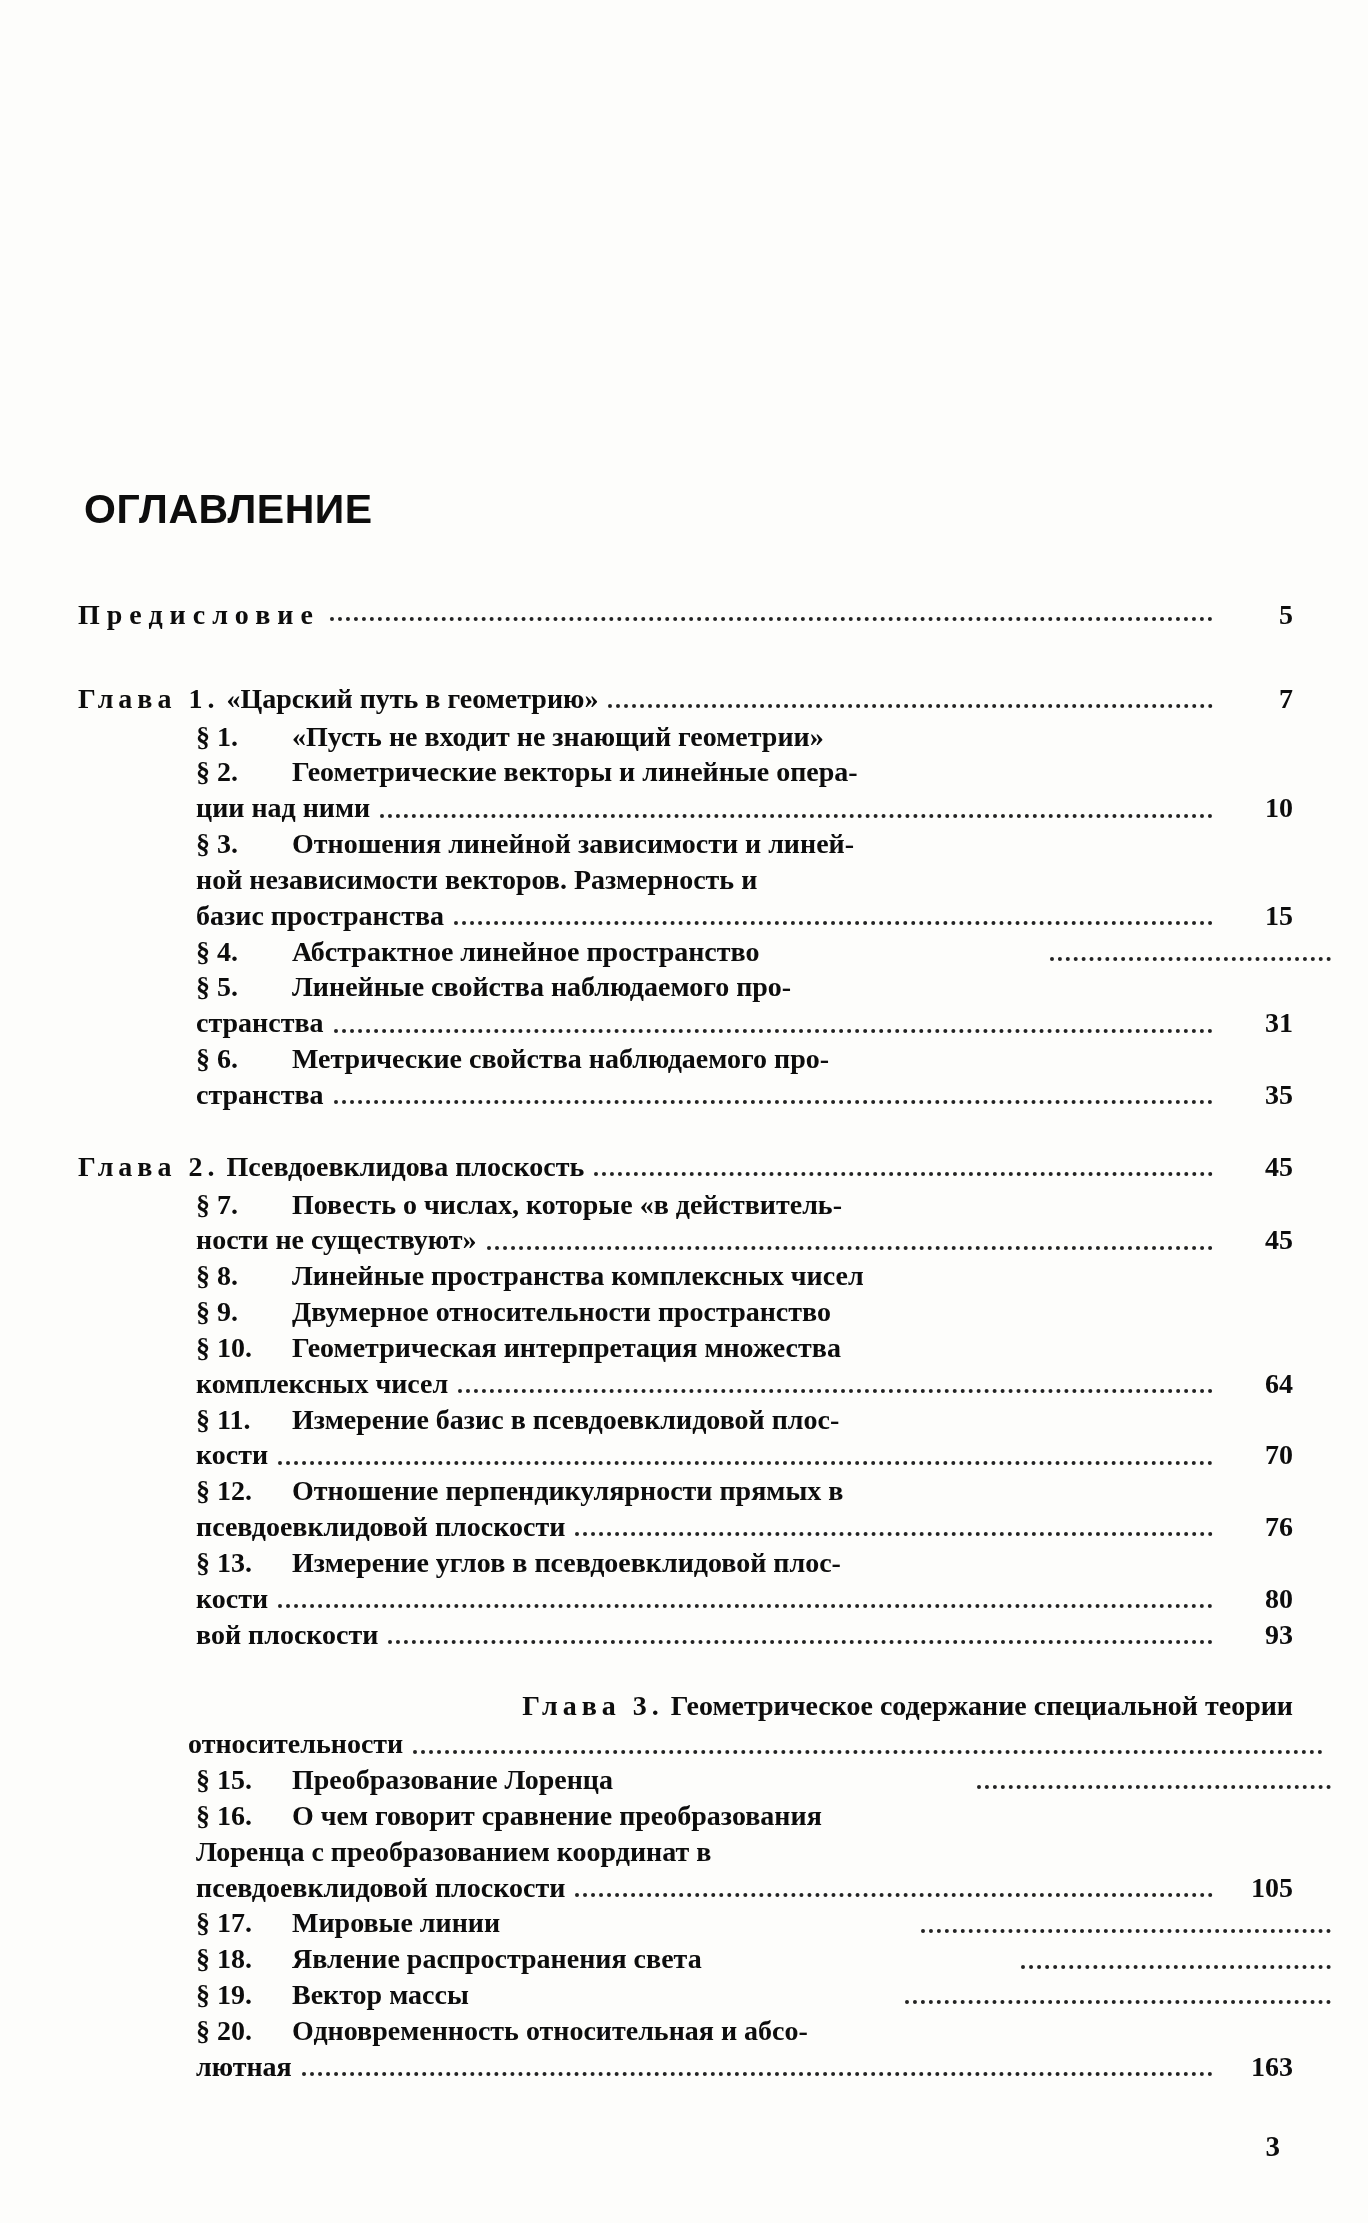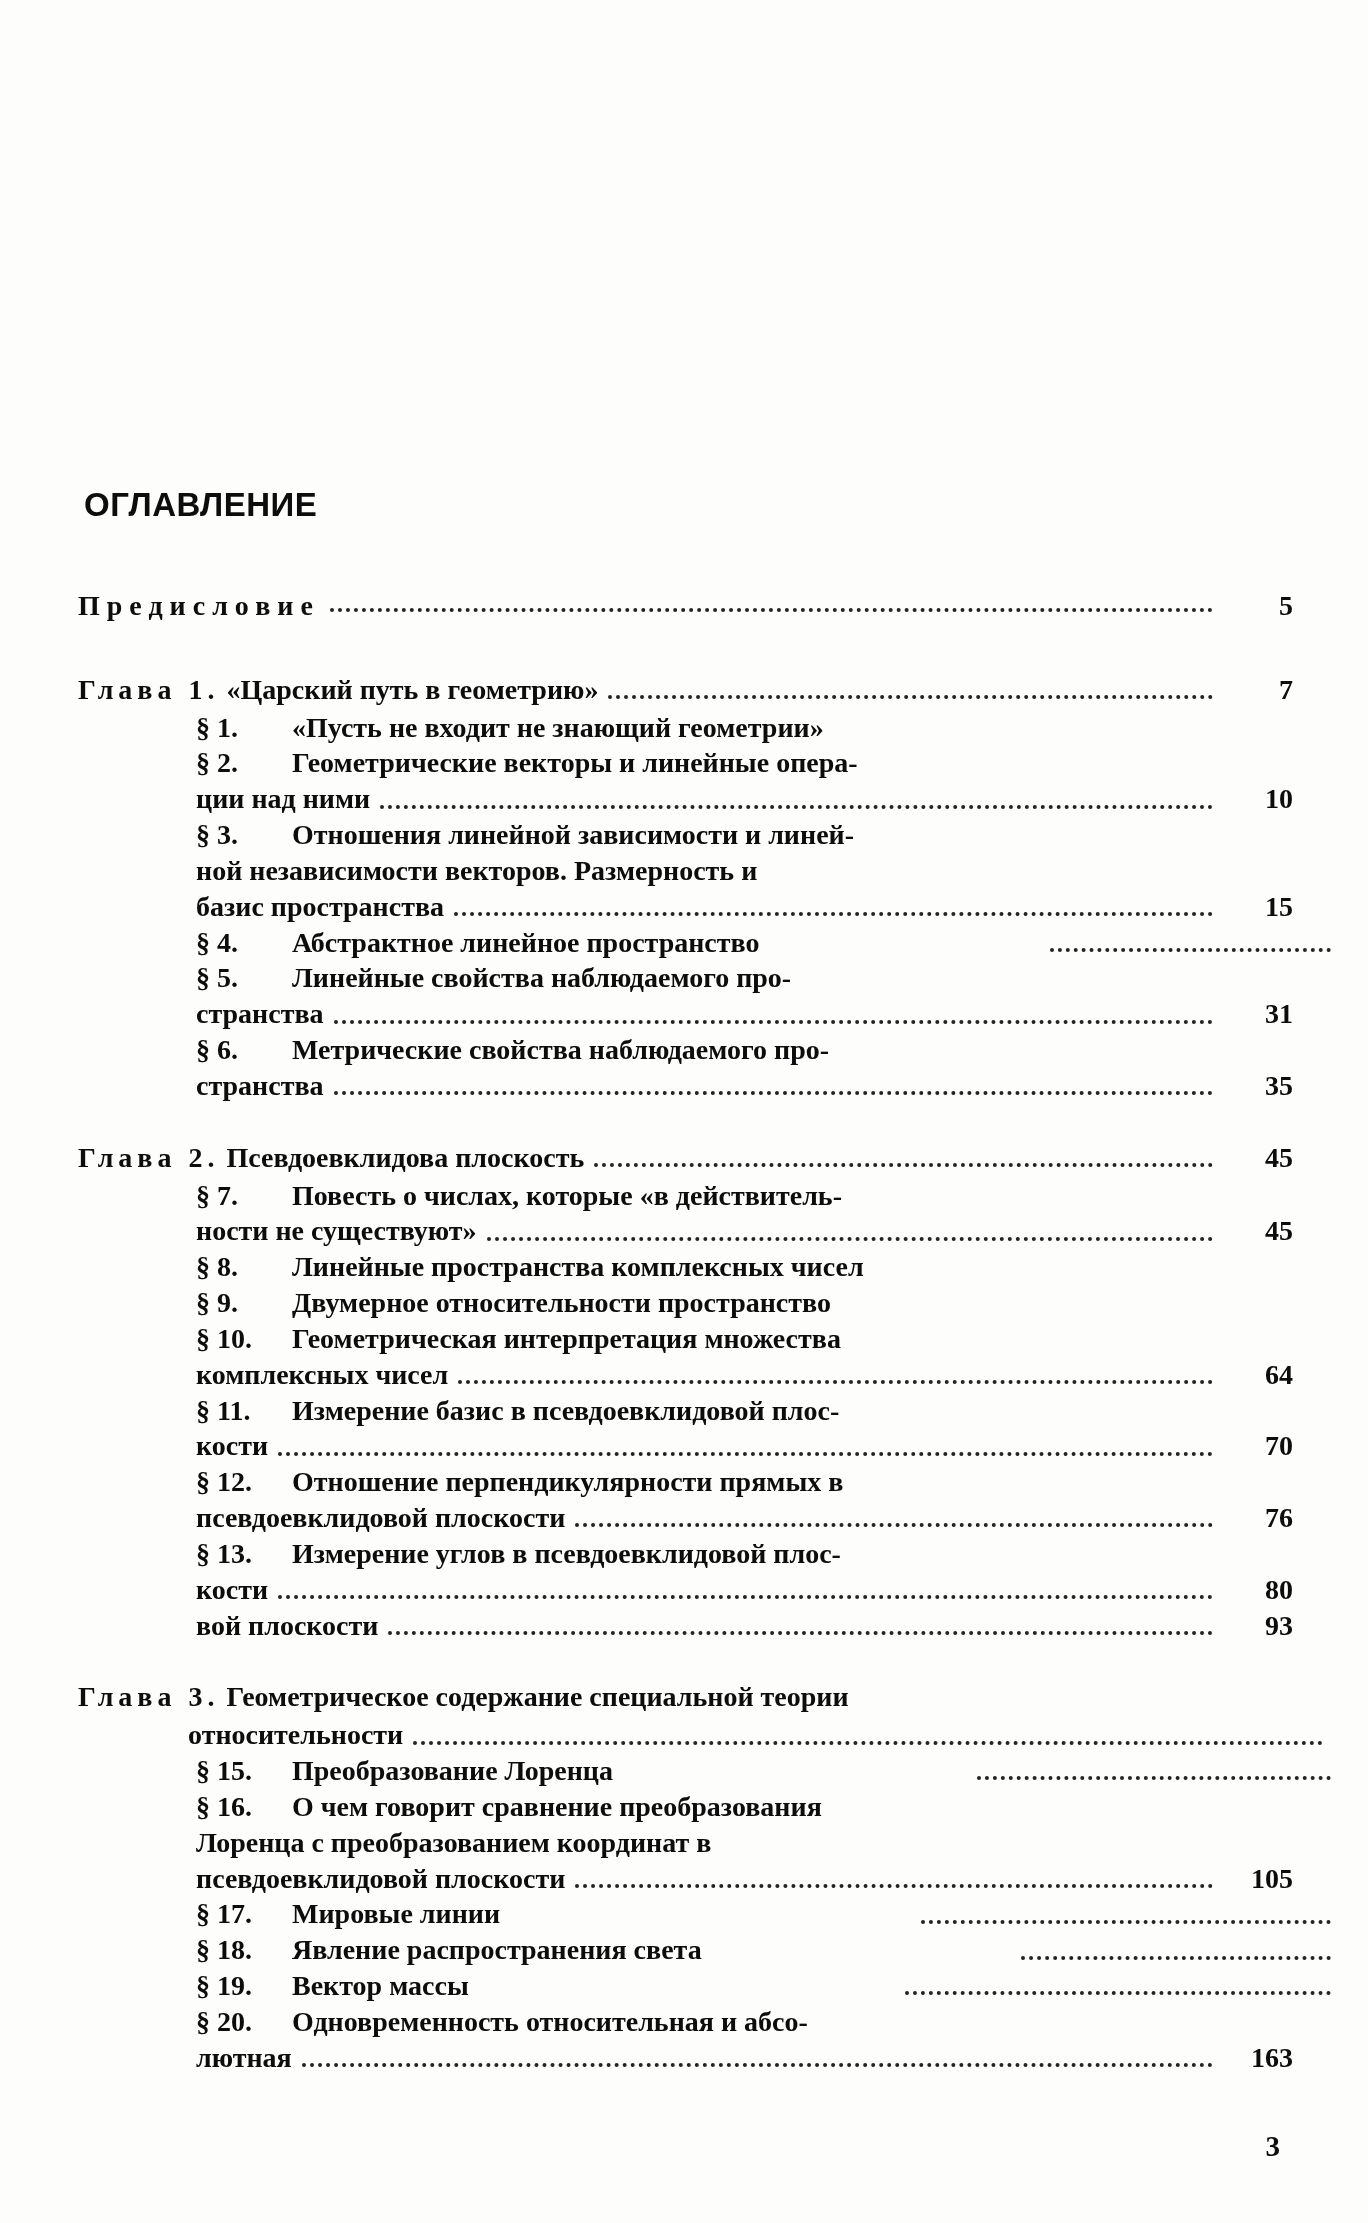--- a/index.html
+++ b/index.html
@@ -18,21 +18,21 @@
   }
   .content {
     position: absolute;
     left: 78px;
     top: 486px;
     width: 1215px;
   }
   .toc-title {
     font-family: "Liberation Sans", sans-serif;
     font-weight: bold;
-    font-size: 33px;
+    font-size: 41px;
     letter-spacing: 0.5px;
     margin: 0 0 64px 6px;
   }
   .row {
     display: flex;
     align-items: flex-end;
     width: 100%;
     font-size: 28px;
     font-weight: bold;
     line-height: 1.28;
@@ -78,20 +78,21 @@
   }
   .preface .label {
     letter-spacing: 7px;
   }
   
   .chapter .label .chap-word {
     letter-spacing: 5px;
   }
   .chapter {
     margin-bottom: 2px;
+    justify-content: flex-end;
   }
   
   .section {
     padding-left: 118px;
   }
   .section .sec-mark {
     display: inline-block;
     width: 96px;
     flex: 0 0 auto;
     white-space: nowrap;

